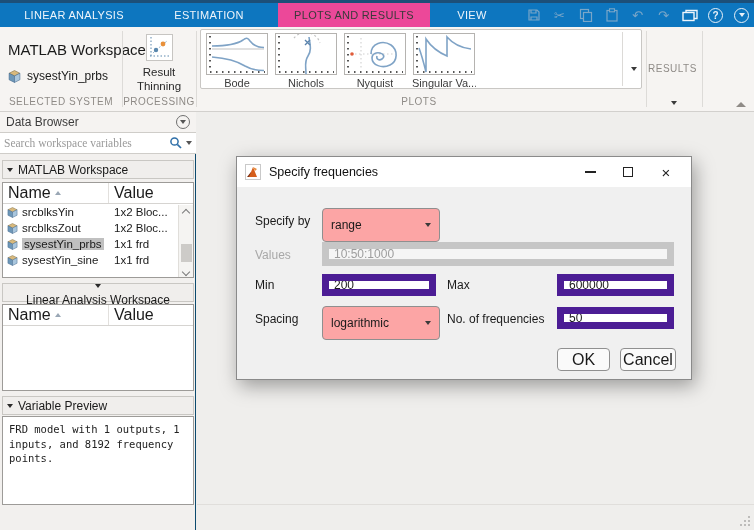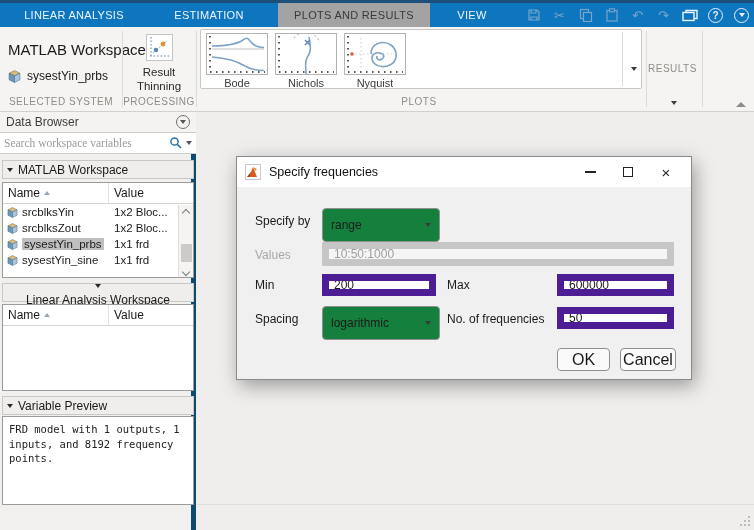--- a/index.html
+++ b/index.html
@@ -6,21 +6,21 @@
   body { font-family:"Liberation Sans","DejaVu Sans",sans-serif; background:#888; }
   .app { position:relative; width:754px; height:530px; background:#efeeec; overflow:hidden;
          font-family:"Liberation Sans","DejaVu Sans",sans-serif; }
 
   
   .win-edge { position:absolute; left:0; top:0; width:754px; height:3px; background:#1c4f79; }
   .tabbar { position:absolute; left:0; top:3px; width:754px; height:24px; background:#0d76bf; display:flex; align-items:stretch; }
   .tab { display:flex; align-items:center; justify-content:center; color:#eef5fb; font-size:11px;
          letter-spacing:.3px; cursor:default; }
   .tab.t0{width:132px; margin-left:8px;} .tab.t1{width:138px;} .tab.t2{width:152px;} .tab.t3{width:84px;}
-  .tab.active { background:#a3a3a3; color:#3a3a3a; }
+  .tab.active { background:#ec4899; color:#3a3a3a; }
   .qat { position:absolute; right:4px; top:0; height:24px; display:flex; align-items:center; gap:9px; }
   .qat .qi { width:17px; height:17px; display:flex; align-items:center; justify-content:center;
              color:#79a6c8; font-size:13px; }
   .qat .qi.bright { color:#f2f7fb; }
   .qi svg { display:block; }
   .circle-ic { width:15px; height:15px; border:1.4px solid #e9f1f8; border-radius:50%;
                display:flex; align-items:center; justify-content:center; color:#e9f1f8; font-size:10px; font-weight:bold; }
   .tri { width:0; height:0; display:inline-block; }
   .tri.down-sm { border-left:3.5px solid transparent; border-right:3.5px solid transparent; border-top:4.5px solid #3a3a3a; }
   .tri.down-xs { border-left:3px solid transparent; border-right:3px solid transparent; border-top:4px solid #555; }
@@ -43,35 +43,35 @@
   .gal-div { position:absolute; right:18px; top:2px; bottom:2px; width:1px; background:#dcdad7; }
   .gal-arrow { position:absolute; right:4px; top:27px; }
   .results-sec { position:absolute; left:648px; top:0; width:54px; height:84px; }
   .results-label { position:absolute; left:0; right:0; top:36px; font-size:10px; color:#8f8b87; letter-spacing:.5px; }
   .results-arrow { position:absolute; left:23px; top:64px; }
   .collapse-btn { position:absolute; left:736px; top:66px; width:14px; height:12px; }
   .collapse-btn .bar { width:11px; height:2px; background:#8f8b87; margin:0 auto 2px; }
   .collapse-btn .tri.up-gray { border-left:5px solid transparent; border-right:5px solid transparent; border-bottom:5px solid #8f8b87; margin:0 auto; }
 
   
-  .sidebar { position:absolute; left:0; top:112px; width:196px; height:418px; background:#f2f0ee; border-right:5px solid #0c4a6e; }
+  .sidebar { position:absolute; left:0; top:112px; width:196px; height:418px; background:#f2f0ee; border-right:1px solid #0c4a6e; }
   .db-header { position:absolute; left:0; top:0; width:196px; height:21px; background:#f5f3f1; border-bottom:1px solid #cfcdc9;
                display:flex; align-items:center; padding:0 6px; font-size:12px; color:#3c3c3c; }
   .db-menu { margin-left:auto; width:14px; height:14px; border:1px solid #6f6f6f; border-radius:50%;
              display:flex; align-items:center; justify-content:center; }
   .search-row { position:absolute; left:0; top:21px; width:196px; height:21px; background:#fff; border-bottom:1px solid #cfcdc9;
                 display:flex; align-items:center; padding:0 4px; }
   .search-row input { flex:1; border:none; outline:none; font-size:11.5px; color:#333; background:transparent;
                       font-family:Liberation Serif, serif; }
   .search-row input::placeholder { color:#9a9a9a; }
   .sec-hdr { position:absolute; left:2px; width:192px; height:19px; background:#f0eeec; border:1px solid #c9c7c3;
              display:flex; align-items:center; gap:5px; padding:0 4px; font-size:12px; color:#1a1a1a; }
   .sec-hdr .tri.down-sm { border-top-color:#2a2a2a; }
   .ws-table { position:absolute; left:2px; width:192px; background:#fff; border:1px solid #9d9b98; overflow:hidden; }
-  .tbl-head { display:flex; height:21px; border-bottom:1px solid #d6d4d1; align-items:center; font-size:12px; color:#1a1a1a; }
+  .tbl-head { display:flex; height:21px; border-bottom:1px solid #d6d4d1; align-items:center; font-size:16px; color:#1a1a1a; }
   .tbl-head .c1 { width:106px; padding-left:5px; display:flex; align-items:center; gap:4px; border-right:1px solid #e2e0dd; height:100%; }
   .tbl-head .c2 { padding-left:5px; }
   .sort-up { width:0; height:0; border-left:3.5px solid transparent; border-right:3.5px solid transparent; border-bottom:4.5px solid #9aa7b5; }
   .tbl-row { display:flex; align-items:center; height:16px; font-size:11.5px; color:#1a1a1a; }
   .tbl-row .c1 { width:106px; padding-left:4px; display:flex; align-items:center; gap:4px; overflow:hidden; white-space:nowrap; }
   .tbl-row .c2 { padding-left:5px; white-space:nowrap; }
   .tbl-row .nm.sel { background:#c0c0c0; padding:0 2px; }
   .sb { position:absolute; right:0; top:22px; bottom:0; width:15px; border-left:1px solid #e0deda; background:#f5f4f2;
         display:flex; flex-direction:column; align-items:center; }
   .chev { width:6px; height:6px; border-right:1.4px solid #7a7a7a; border-bottom:1.4px solid #7a7a7a; }
@@ -92,21 +92,21 @@
             border:1px solid #8a8a8a; box-shadow:3px 6px 18px rgba(0,0,0,.35); }
   .dlg-title { position:absolute; left:0; top:0; width:100%; height:30px; background:#fff; display:flex; align-items:center; padding-left:8px; }
   .dlg-title .ttl { font-size:12.5px; color:#111; margin-left:8px; }
   .dlg-ctrls { position:absolute; right:6px; top:0; height:30px; display:flex; }
   .dlg-ctrl { width:38px; height:30px; display:flex; align-items:center; justify-content:center; color:#222; }
   .min-glyph { width:11px; height:1.5px; background:#222; }
   .max-glyph { width:10px; height:10px; border:1.2px solid #222; }
   .close-glyph { font-size:15px; line-height:1; color:#222; }
   .dlg-label { position:absolute; font-size:12px; color:#1a1a1a; }
   .dlg-label.disabled { color:#a8a8a8; }
-  .combo { position:absolute; height:24px; background:#15803d; border:1px solid #8f8f8f; border-radius:4px;
+  .combo { position:absolute; height:24px; background:#fca5a5; border:1px solid #8f8f8f; border-radius:4px;
            display:flex; align-items:center; padding:16px 8px; font-size:12px; color:#1a1a1a; }
   .combo .tri.down-sm { margin-left:auto; }
   .txt { position:absolute; height:22px; border:7px solid #4c1d95; background:#fff; font-size:12px; color:#1a1a1a;
          padding:0 5px; font-family:"Liberation Sans","DejaVu Sans",sans-serif; outline:none; }
   .txt:disabled { border-color:#c6c6c6; background:#f5f5f5; color:#9d9d9d; }
   .dlg-btn { position:absolute; height:23px; background:#fafafa; border:1px solid #909090; border-radius:4px;
              font-size:16px; color:#1a1a1a; font-family:"Liberation Sans","DejaVu Sans",sans-serif; }
 </style>
 </head>
 <body>
@@ -215,20 +215,30 @@
           <svg width="60" height="40" viewBox="0 0 60 40">
               <line x1="3" y1="38" x2="58" y2="38" stroke="#555" stroke-width="2" stroke-dasharray="1.5,4.5"></line>
               <line x1="3" y1="2" x2="3" y2="38" stroke="#555" stroke-width="2" stroke-dasharray="1.5,4.5"></line>
               <line x1="6" y1="20" x2="54" y2="20" stroke="#cfcfcf" stroke-width="1.1" stroke-dasharray="1.5,2.5"></line>
               <line x1="16" y1="4" x2="16" y2="36" stroke="#cfcfcf" stroke-width="1.1" stroke-dasharray="1.5,2.5"></line>
               <circle cx="7" cy="20" r="1.8" fill="#e05c3a"></circle>
               <path d="M26 20 C26 9 38 6 46 11 C53 16 53 27 45 31 C37 35 27 31 27 24 C27 20 31 18 35 19 C39 20 40 23 37 25 C34 27 31 25 32 22" fill="none" stroke="#7fa3c6" stroke-width="1.6"></path>
             </svg>
         </span>
         <span class="plot-label">Nyquist</span>
+      </div>
+      <div class="plot-item">
+        <span class="plot-thumb">
+          <svg width="60" height="40" viewBox="0 0 60 40">
+              <line x1="3" y1="38" x2="58" y2="38" stroke="#555" stroke-width="2" stroke-dasharray="1.5,4.5"></line>
+              <line x1="3" y1="2" x2="3" y2="38" stroke="#555" stroke-width="2" stroke-dasharray="1.5,4.5"></line>
+              <path d="M5 14 C8 22 10 30 12 38 L12 5 C18 14 26 19 33 22 L33 3 C40 11 48 14 57 15" fill="none" stroke="#7fa3c6" stroke-width="1.6"></path>
+            </svg>
+        </span>
+        <span class="plot-label">Singular Va...</span>
       </div>
       <span class="gal-div"></span>
       <span class="gal-arrow"><span class="tri down-sm"></span></span>
     </div>
     <div class="sec-label" style="left:196px; width:446px;">PLOTS</div>
     <div class="vsep" style="left:646px;"></div>
 
     <div class="results-sec">
       <span class="results-label">RESULTS</span>
       <span class="results-arrow"><span class="tri down-sm"></span></span>

